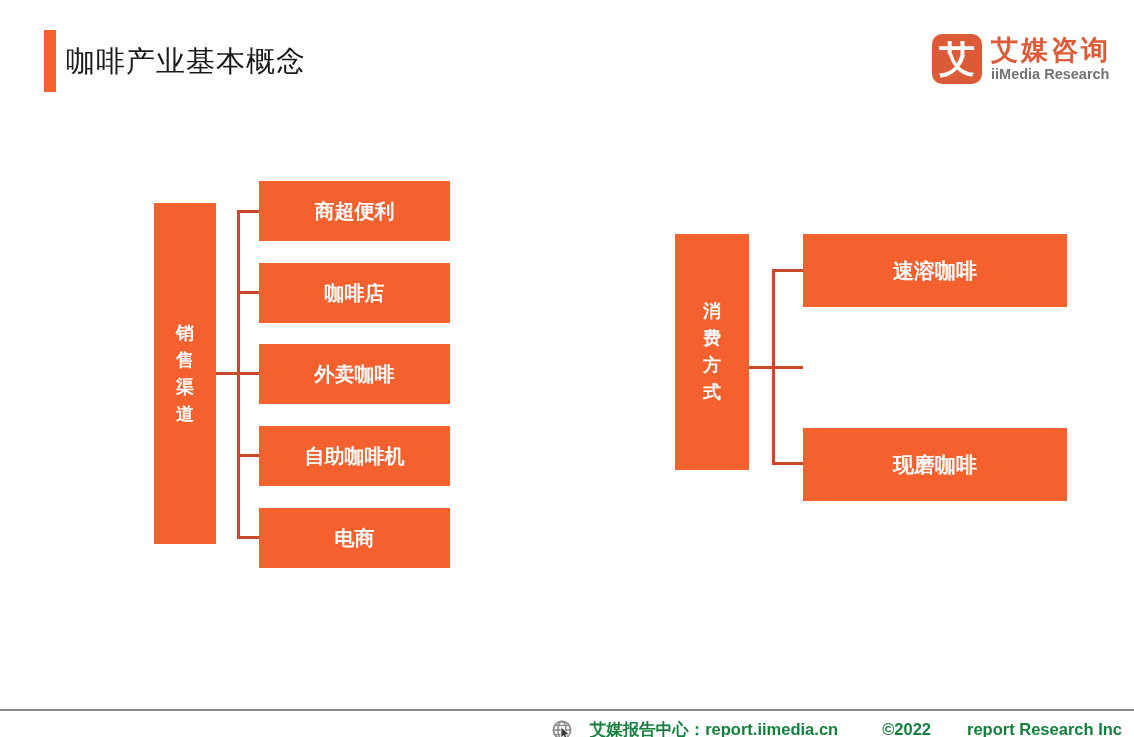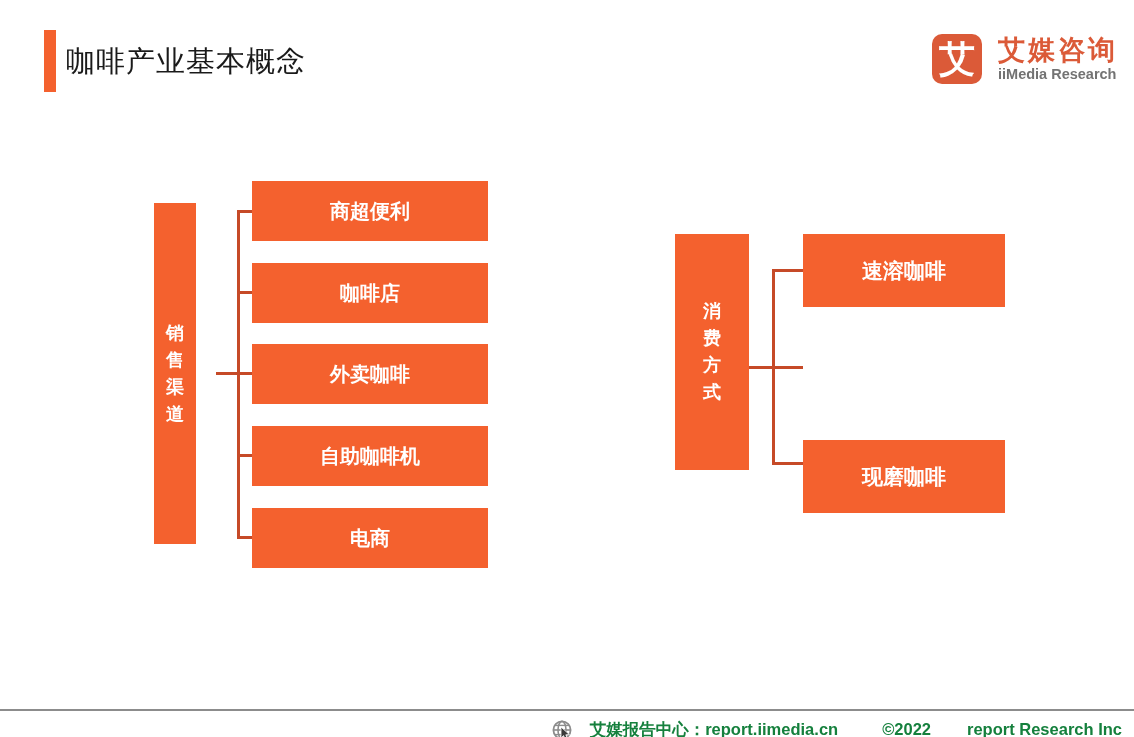--- a/index.html
+++ b/index.html
@@ -41,21 +41,21 @@
     width: 50px; height: 50px;
     background: #db5a38;
     border-radius: 10px;
     color: #ffffff;
     font-size: 36px;
     font-weight: bold;
     display: flex;
     align-items: center;
     justify-content: center;
   }
-  .logo-text { margin-left: 16px; }
+  .logo-text { margin-left: 9px; }
   .logo-cn {
     font-size: 27px;
     font-weight: bold;
     color: #db5a38;
     letter-spacing: 3px;
     line-height: 30px;
   }
   .logo-en {
     font-size: 14.5px;
     font-weight: bold;
@@ -89,36 +89,36 @@
     align-items: center;
     justify-content: center;
     text-align: center;
   }
   .line {
     position: absolute;
     background: #c64a28;
   }
 
   
-  .d1-root { left: 154px; top: 203px; width: 42px; height: 341px; }
-  .d1-leaf { left: 252px; width: 236px; height: 60px; font-size: 20px; }
+  .d1-root { left: 154px; top: 203px; width: 62px; height: 341px; }
+  .d1-leaf { left: 259px; width: 191px; height: 60px; font-size: 20px; }
   .d1-b0 { top: 181px; } .d1-b1 { top: 263px; } .d1-b2 { top: 344px; }
   .d1-b3 { top: 426px; } .d1-b4 { top: 508px; }
   .d1-main  { left: 216px; top: 372px; width: 24px; height: 3px; }
   .d1-spine { left: 237px; top: 210px; width: 3px; height: 329px; }
   .d1-s0 { left: 240px; top: 210px; width: 21px; height: 3px; }
   .d1-s1 { left: 240px; top: 291px; width: 21px; height: 3px; }
   .d1-s2 { left: 240px; top: 372px; width: 21px; height: 3px; }
   .d1-s3 { left: 240px; top: 454px; width: 21px; height: 3px; }
   .d1-s4 { left: 240px; top: 536px; width: 21px; height: 3px; }
 
   
   .d2-root { left: 675px; top: 234px; width: 74px; height: 236px; }
-  .d2-leaf { left: 803px; width: 202px; height: 73px; font-size: 21px; }
-  .d2-b0 { top: 234px; } .d2-b1 { top: 331px; } .d2-b2 { top: 440px; }
+  .d2-leaf { left: 803px; width: 264px; height: 73px; font-size: 21px; }
+  .d2-b0 { top: 234px; } .d2-b1 { top: 331px; } .d2-b2 { top: 428px; }
   .d2-main  { left: 749px; top: 366px; width: 26px; height: 3px; }
   .d2-spine { left: 772px; top: 269px; width: 3px; height: 196px; }
   .d2-s0 { left: 775px; top: 269px; width: 28px; height: 3px; }
   .d2-s1 { left: 775px; top: 366px; width: 28px; height: 3px; }
   .d2-s2 { left: 775px; top: 462px; width: 28px; height: 3px; }
 
   
   .footer-rule {
     position: absolute;
     left: 0; top: 709px;

